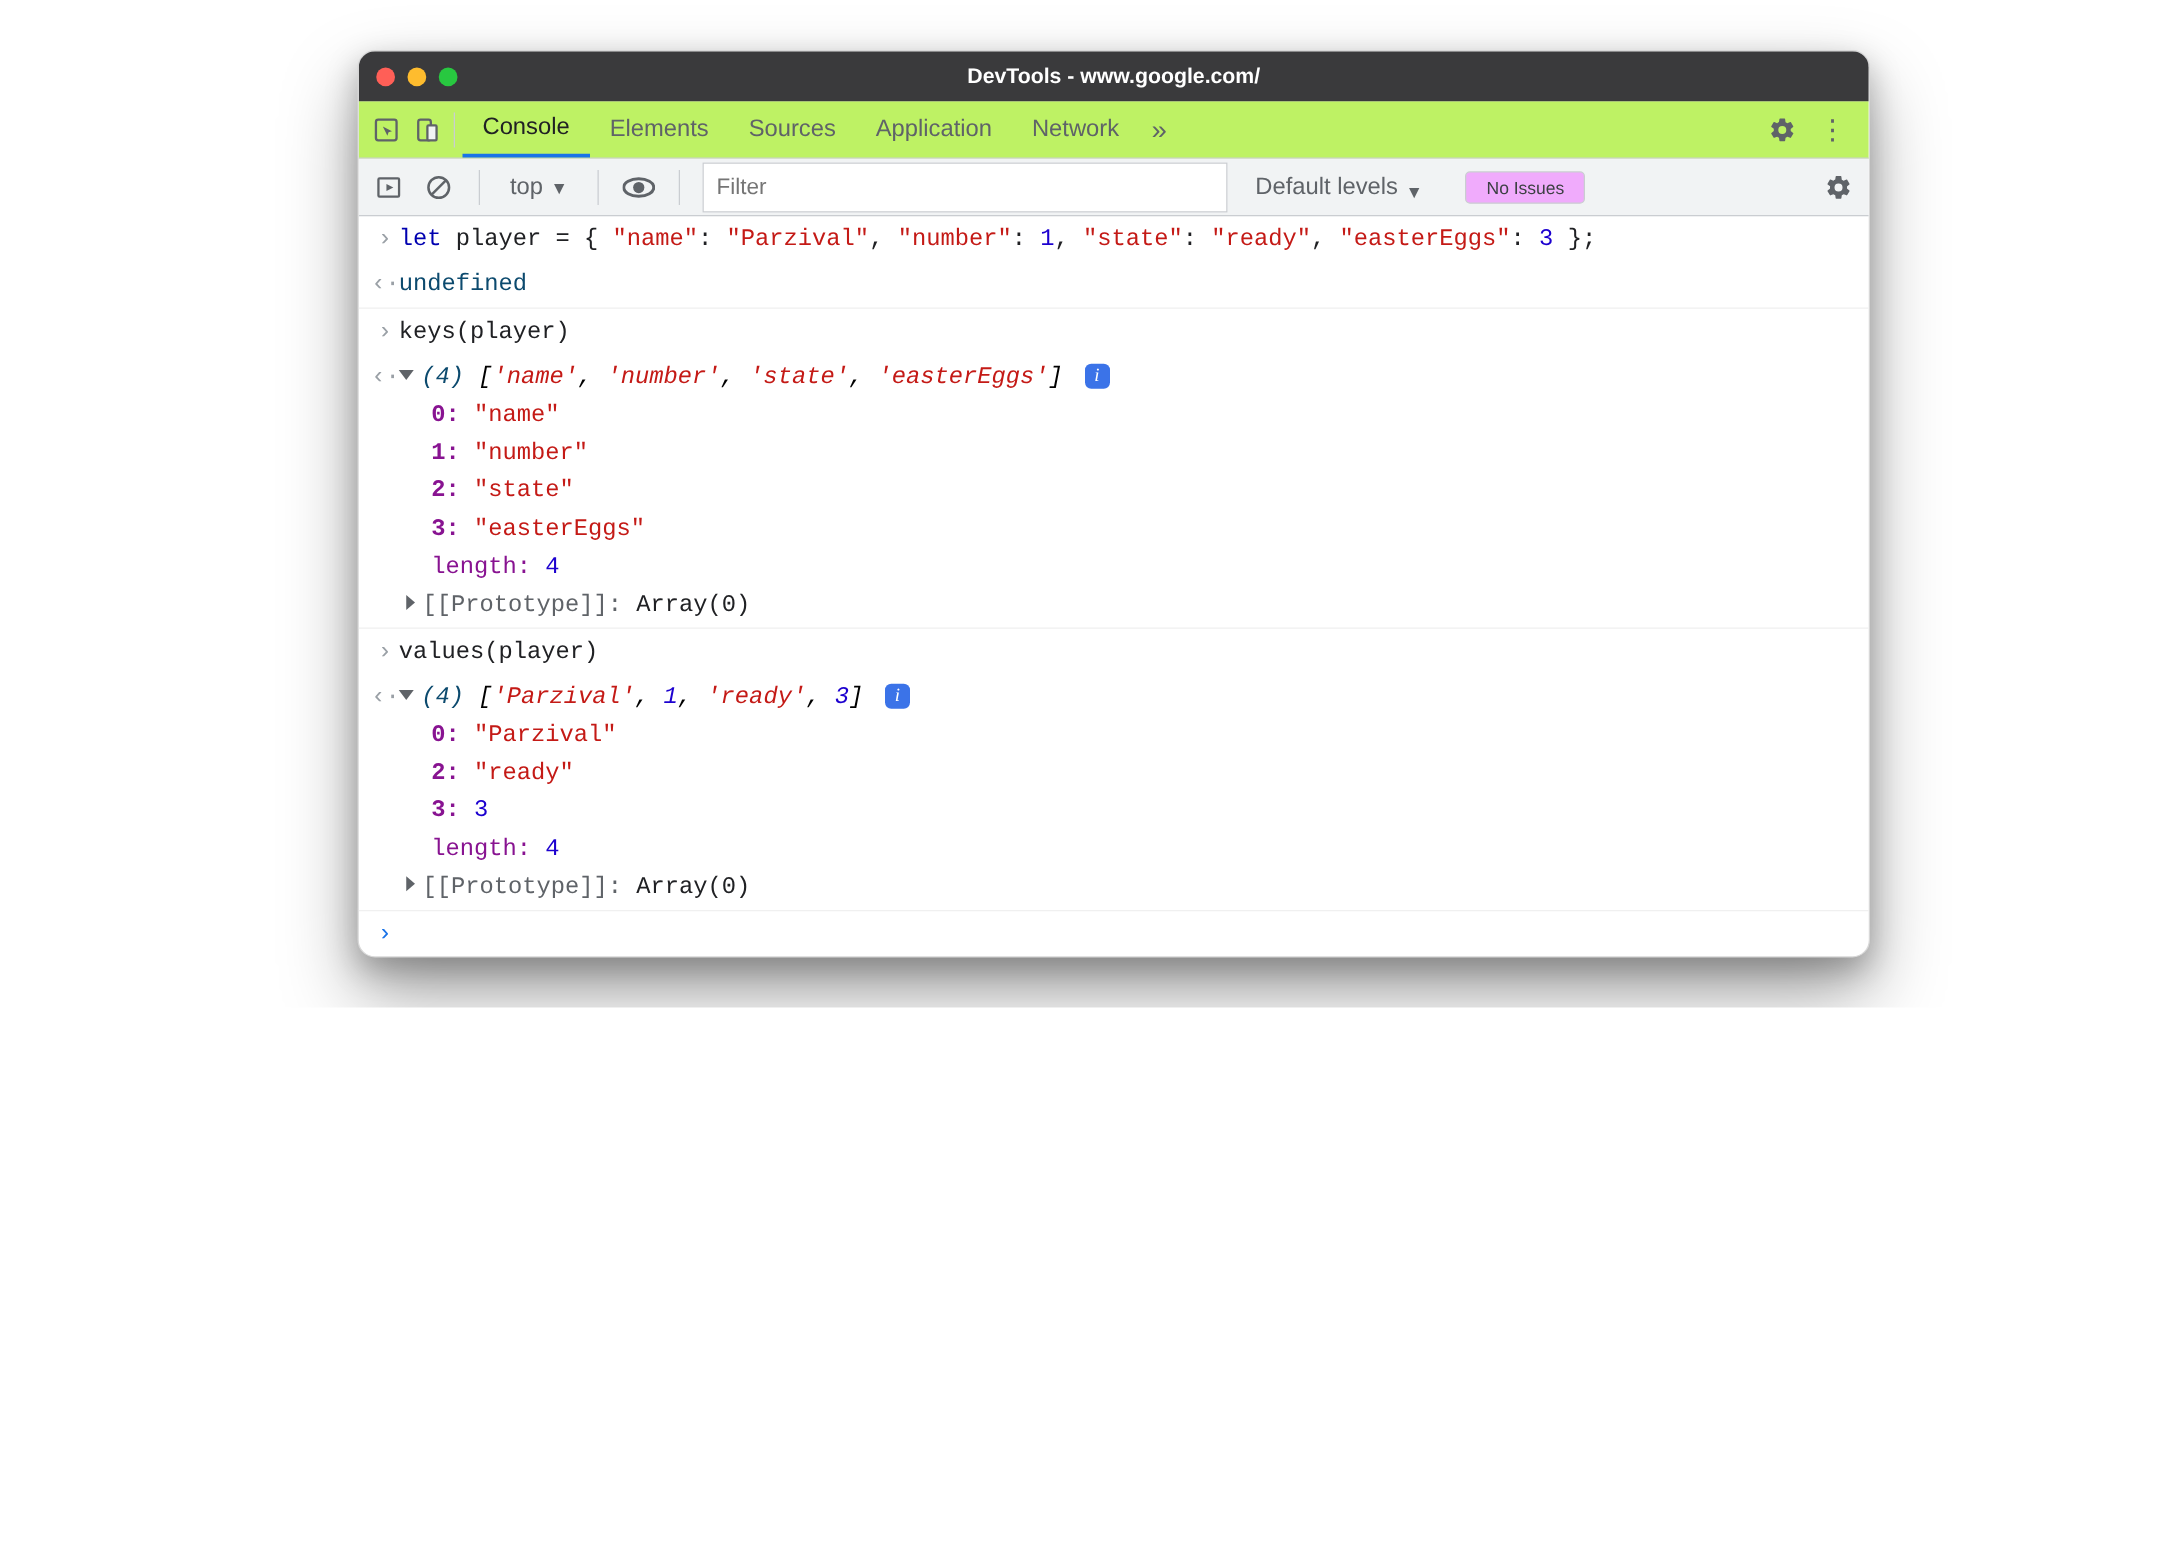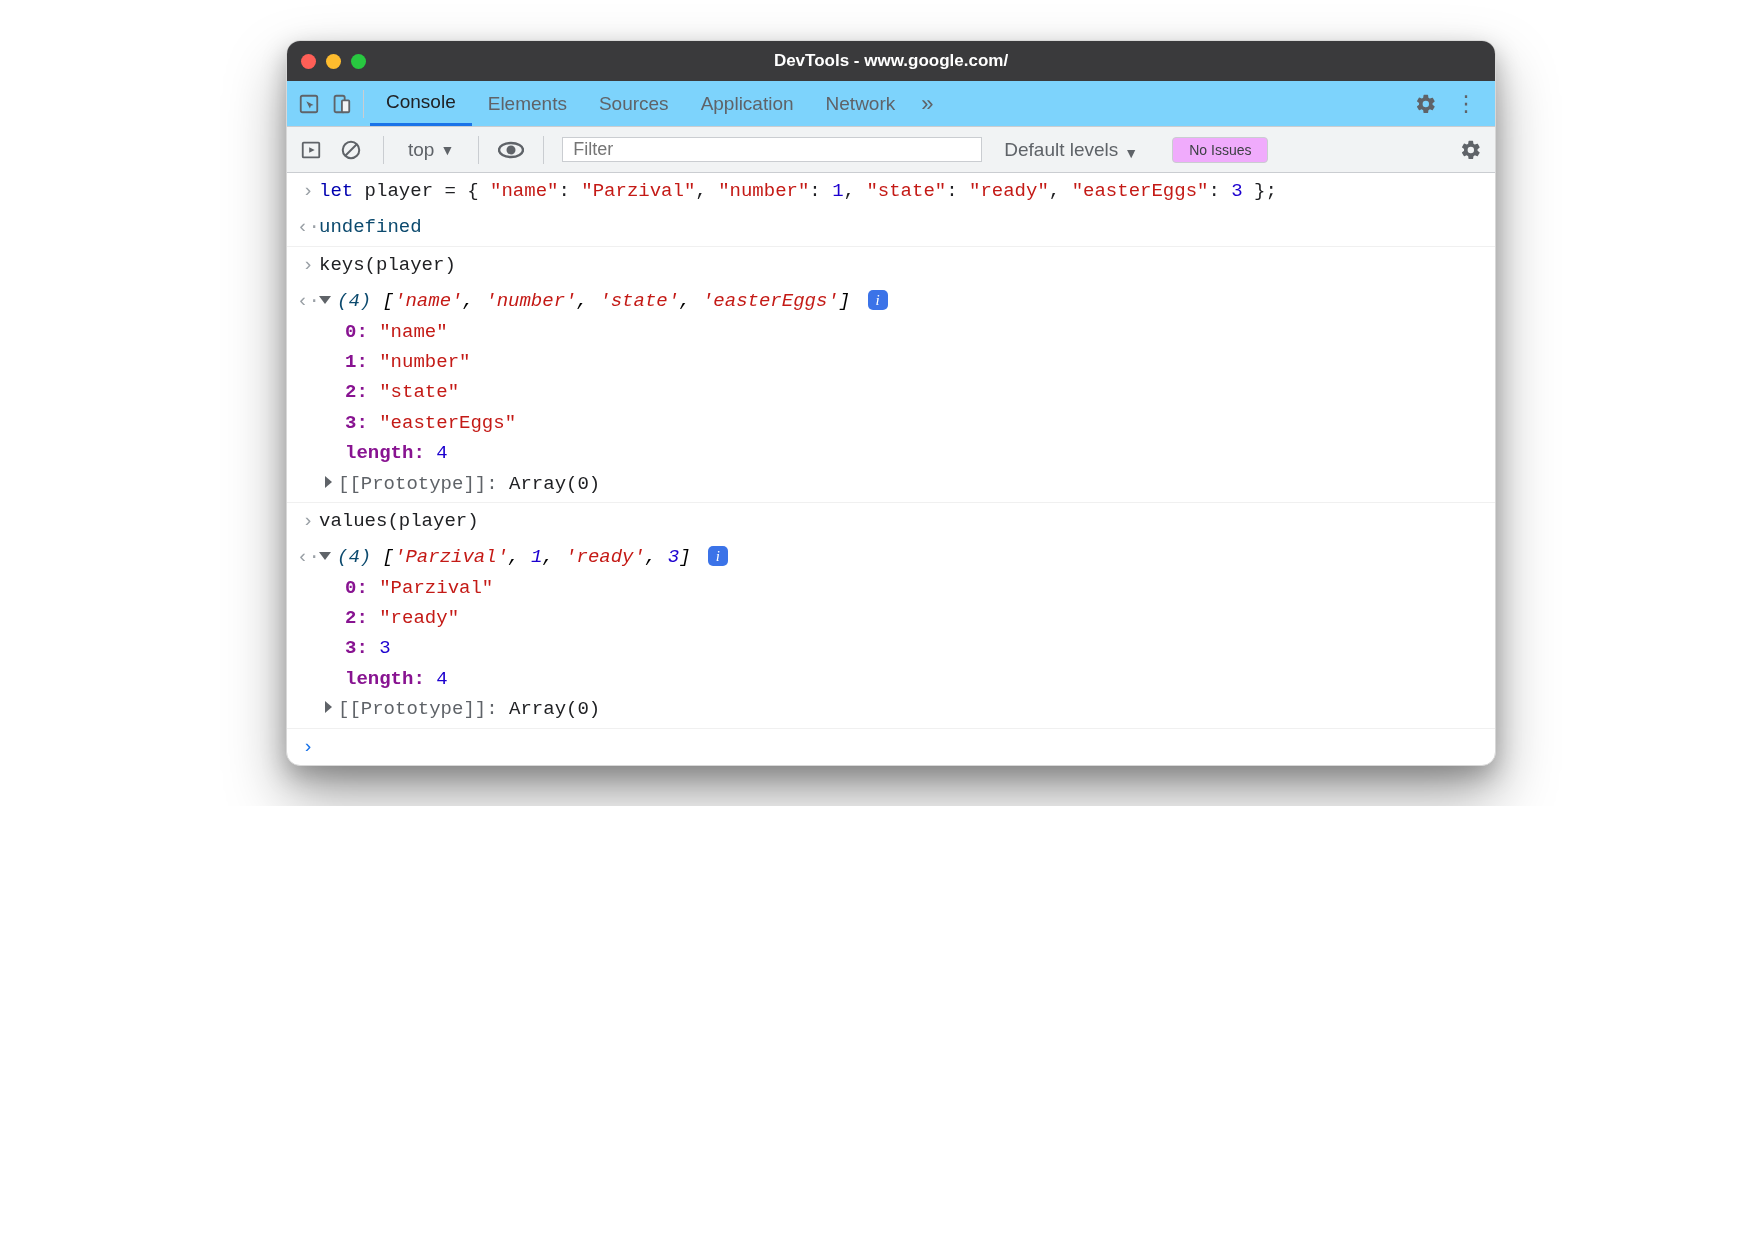--- a/index.html
+++ b/index.html
@@ -32,57 +32,57 @@
   .tl { width: 15px; height: 15px; border-radius: 50%; }
   .tl.red { background: #ff5f57; }
   .tl.yellow { background: #febc2e; }
   .tl.green { background: #28c840; }
   .titlebar-title {
     position: absolute; left: 0; right: 0; text-align: center;
     color: #fff; font-weight: 600; font-size: 17px;
   }
   .tabs {
     display: flex; align-items: center; height: 46px;
-    background: #7dd3fc; border-bottom: 1px solid #cacdd1;
+    background: #bef264; border-bottom: 1px solid #cacdd1;
     padding: 0 6px;
   }
   .tab-icon { width: 32px; height: 46px; display:flex; align-items:center; justify-content:center; color:#5f6368; }
   .tab-divider { width:1px; height:28px; background:#cacdd1; margin: 0 6px; }
   .tab { padding: 0 16px; height:100%; display:flex; align-items:center; color:#5f6368; font-size:19px; cursor:pointer; }
   .tab.active { color:#202124; border-bottom: 3px solid #1a73e8; }
   .tabs-spacer { flex:1; }
   .tabs-right { display:flex; align-items:center; gap:18px; padding-right:12px; color:#5f6368; }
   .toolbar {
     display:flex; align-items:center; height:46px; background:#f1f3f4;
     border-bottom:1px solid #cacdd1; padding: 0 10px; gap:12px;
   }
   .toolbar .ic { width:28px; height:28px; display:flex; align-items:center; justify-content:center; color:#5f6368; }
   .context-sel { display:flex; align-items:center; gap:6px; color:#5f6368; font-size:19px; padding:0 6px;}
   .filter {
-    flex: 0 0 420px; height:25px; background:#fff; border:1px solid #cacdd1;
+    flex: 0 0 420px; height:40px; background:#fff; border:1px solid #cacdd1;
     padding:0 10px; font-size:18px; color:#5f6368;
   }
   .levels { color:#5f6368; font-size:19px; display:flex; align-items:flex-end; gap:6px; margin-left:10px;}
   .issues-btn {
     background:#f0abfc; border:1px solid #cacdd1; border-radius:4px;
     padding:4px 16px; font-size:14px; color:#3c4043; margin-left:22px;
   }
   .toolbar-spacer { flex:1; }
   .console { font-family: Menlo, Consolas, "Courier New", monospace; font-size:19px; line-height:1.6; }
   .row { display:flex; padding: 3px 6px 3px 10px; border-bottom:1px solid #f0f0f0; }
   .row.noborder { border-bottom:none; }
   .gutter { width:22px; flex:none; color:#9aa0a6; user-select:none; text-align:center; }
   .gutter.blue { color:#1a73e8; }
   .content { flex:1; white-space:pre; }
   .kw { color:#0000b0; }
   .str { color:#c41a16; }
   .num { color:#1c00cf; }
   .muted { color:#0c4a6e; }
   .propname { color:#881391; font-weight:600; }
-  .purple { color:#881391;font-weight:bold; }
+  .purple { color:#881391; }
   .internal { color:#5f6368; }
   .italic { font-style: italic; }
   .mono-black { color:#202124; }
   .tri { display:inline-block; width:0; height:0; border-left:7px solid #5f6368; border-top:6px solid transparent; border-bottom:6px solid transparent; margin-right:6px; vertical-align:1px;}
   .tri.down { border-left:6px solid transparent; border-right:6px solid transparent; border-top:8px solid #5f6368; border-bottom:none; width:0; height:0; margin-right:6px; vertical-align:2px;}
   .info-badge {
     display:inline-flex; width:20px; height:20px; background:#3b73e8; color:#fff;
     border-radius:5px; align-items:center; justify-content:center; font-style:italic;
     font-family: Georgia, 'Times New Roman', serif; font-size:15px; vertical-align:1px; margin-left:6px;
   }

